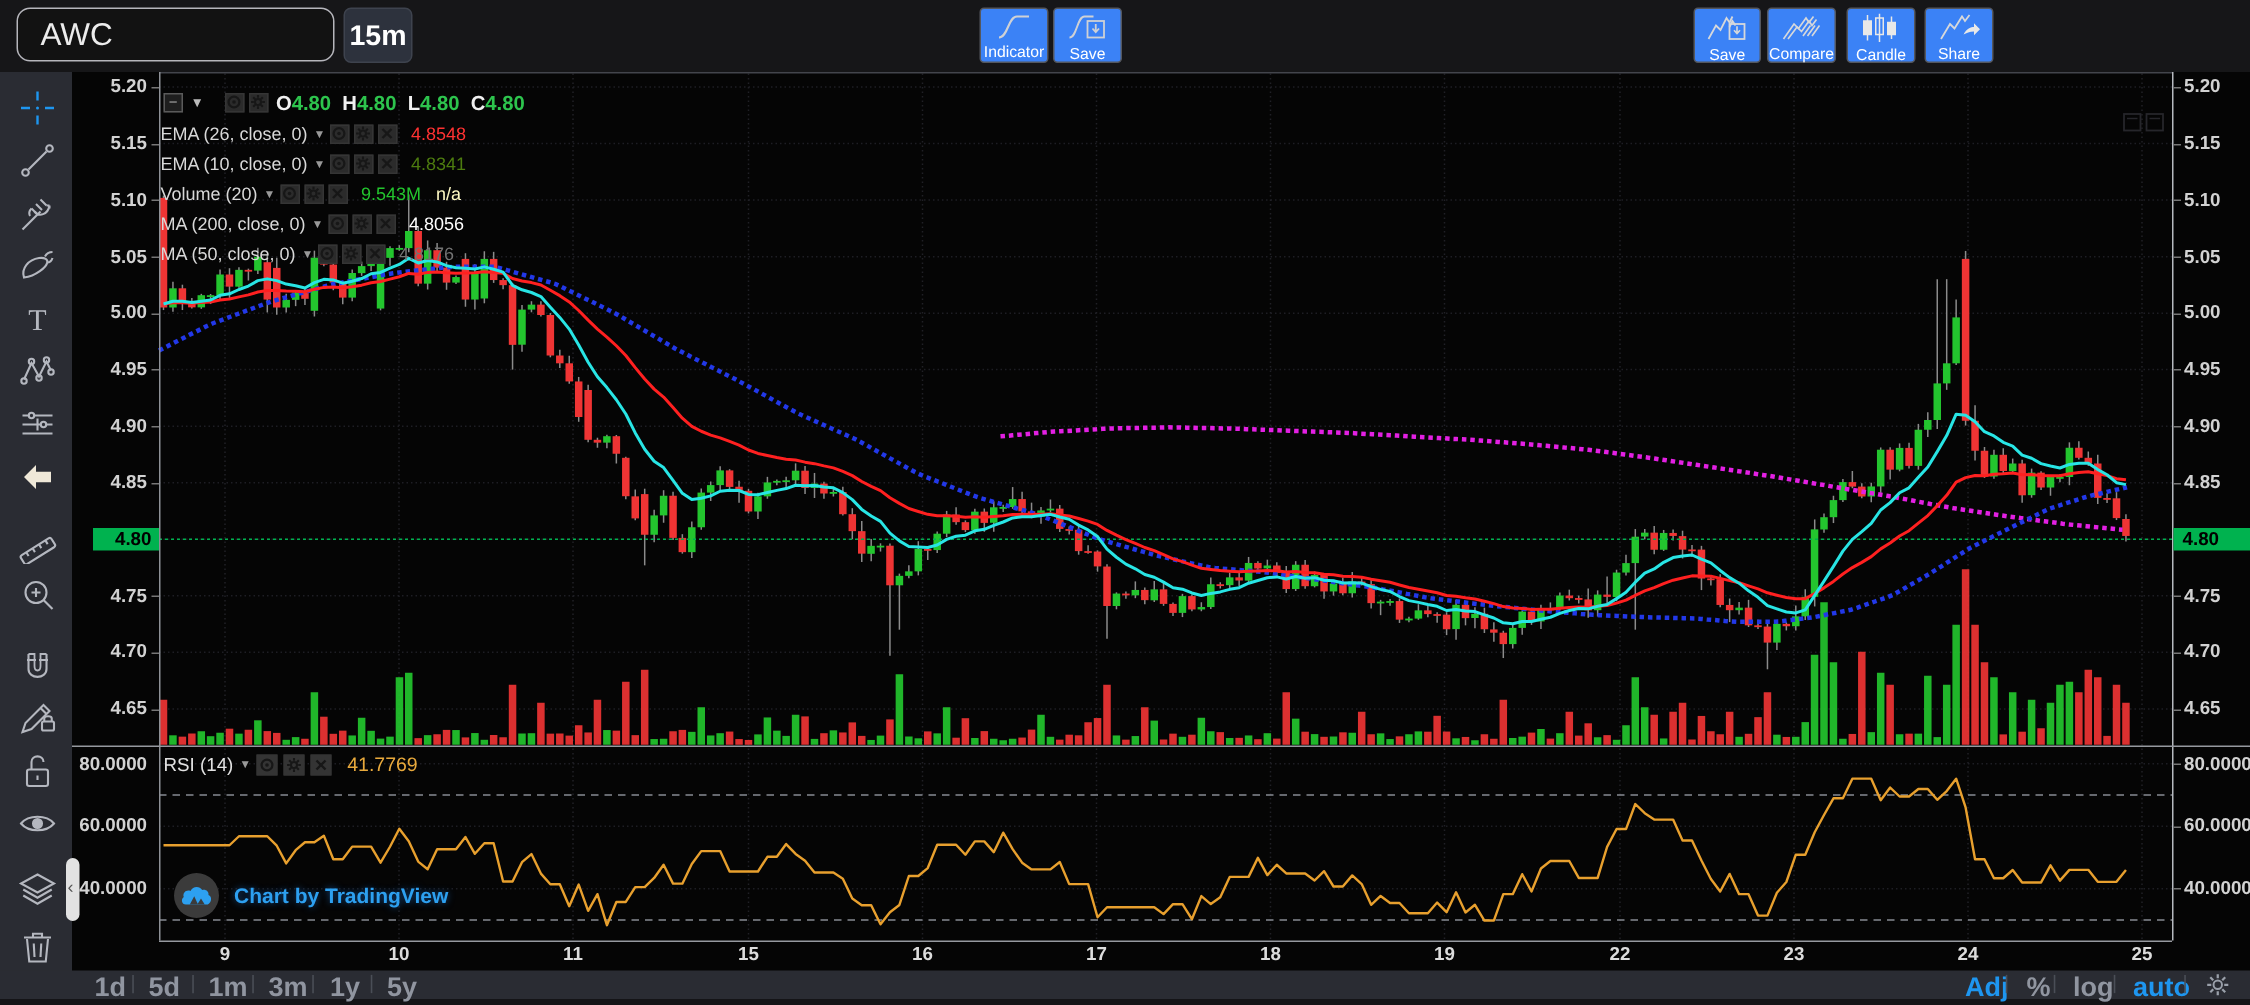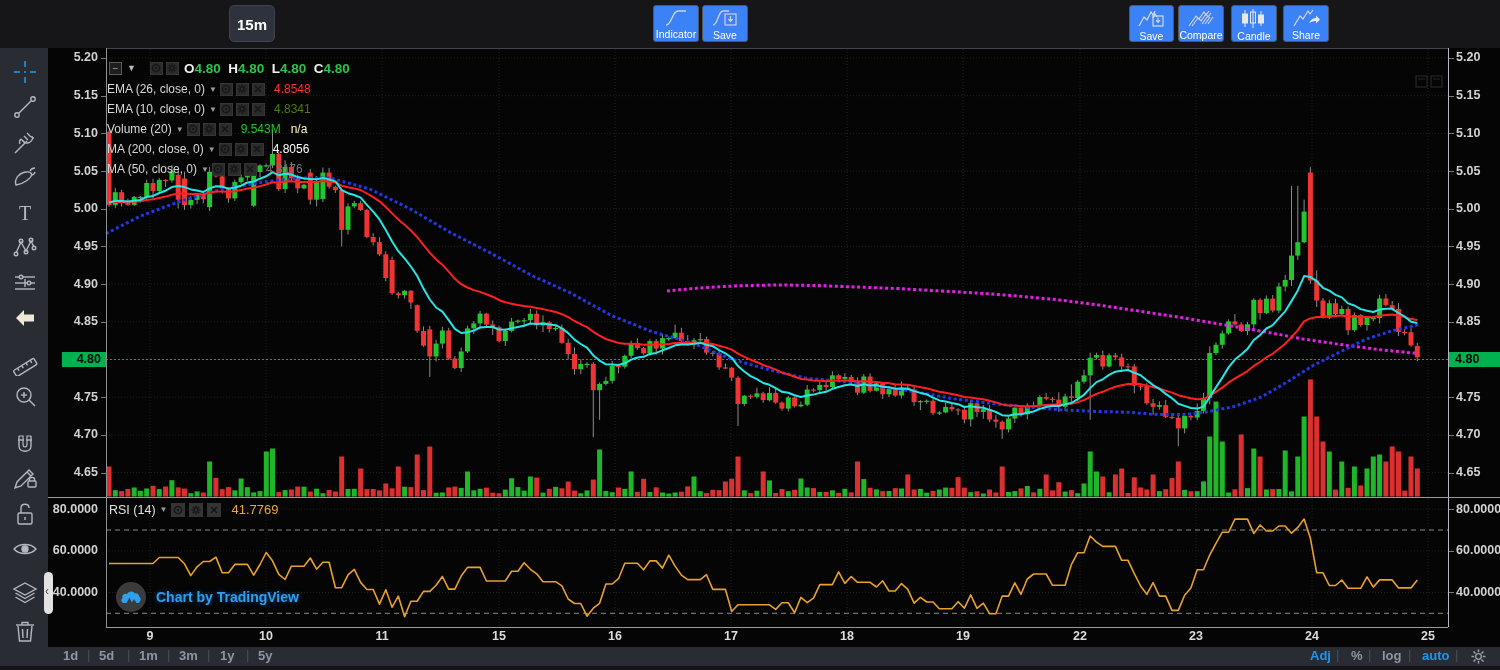--- a/index.html
+++ b/index.html
@@ -10,27 +10,28 @@
 .lrow { position:absolute; left:59px; height:16px; display:flex; align-items:center; z-index:5; }
 .lname { color:#d8d8d8; font-size:12px; }
 .caret { color:#999; font-size:8px; margin-left:4px; }
 .ib { width:13px; height:13px; background:#2b2b2b; border:1px solid #353535; margin-left:3px; display:inline-flex; align-items:center; justify-content:center; }
 .ib2 { width:14px; height:14px; background:#343434; border:1px solid #343434; margin-left:4px; display:inline-flex; align-items:center; justify-content:center; }
 .lval { font-size:12px; margin-left:9px; }
 .gv { color:#2dc44d; }
 .tbtn { position:absolute; top:5px; height:37px; background:#2b2e36; border:1px solid #54575e; border-radius:3px; color:#f2f2f2; font-size:19px; text-align:center; line-height:35px; }
 .ibtn { position:absolute; top:5px; height:37px; background:#3b82f6; border:1px solid #54575e; border-radius:3px; text-align:center; }
 .ilbl { color:#fff; font-size:10.5px; margin-top:-2px; }
-.bitem { position:absolute; top:1px; color:#9095a0; font-size:13px; font-weight:bold; }
+.bitem { position:absolute; top:1px; color:#9095a0; font-size:18px; font-weight:bold; }
 .bsep { position:absolute; top:0px; color:#4a4e57; font-size:13px; }
 </style></head>
 <body>
 
 <div style="position:absolute;left:0;top:0;width:1500px;height:48px;background:#161618">
- <div style="position:absolute;left:229px;top:5px;width:46px;height:37px;background:#2d323d;border:1px solid #3e434e;border-radius:5px;color:#fff;font-size:15px;font-weight:bold;line-height:37px;text-align:center">15m</div>
+ <div style="position:absolute;left:11px;top:5px;width:212px;height:36px;border:1.5px solid #b6b6bc;border-radius:9px;background:#121212;color:#ececec;font-size:21px;line-height:36px;padding-left:15px">AWC</div>
+ <div style="position:absolute;left:229px;top:5px;width:46px;height:37px;background:#2d323d;border:1px solid #3e434e;border-radius:5px;color:#fff;font-size:19px;font-weight:bold;line-height:37px;text-align:center">15m</div>
  <div class="ibtn" style="left:653px;width:46px">
       <div style="margin-top:4px"><svg width="22" height="16" viewBox="0 0 22 16">
           <path d="M1 15 C7 15 7 1 13 1 L21 1" transform="translate(0,0)" fill="none" stroke="#cfd1d5" stroke-width="1.4"></path>
         </svg></div>
       <div class="ilbl">Indicator</div>
     </div>
  <div class="ibtn" style="left:702px;width:46px">
       <div style="margin-top:3px"><svg width="26" height="18" viewBox="0 0 26 18">
           <path d="M1 16 C6 16 6 2 11 2 L17 2" fill="none" stroke="#cfd1d5" stroke-width="1.3"></path>
           <rect x="13" y="5" width="11" height="11" fill="none" stroke="#cfd1d5" stroke-width="1.2"></rect>

